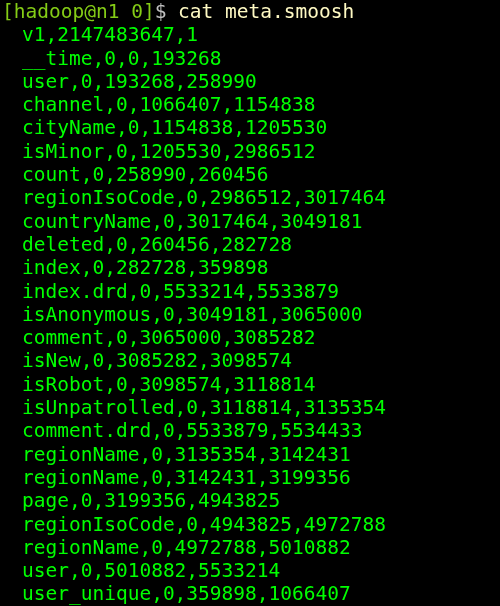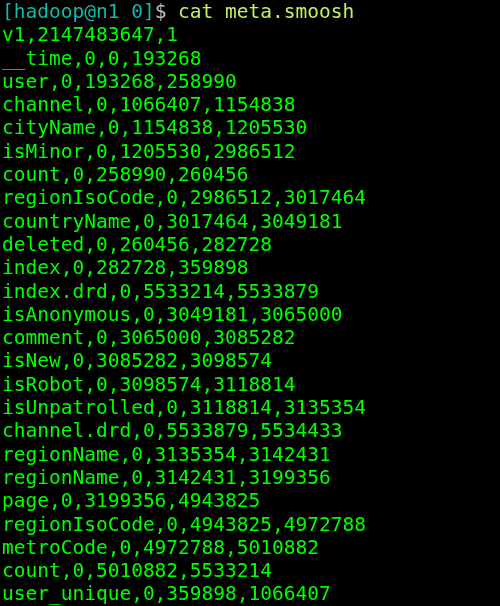--- a/index.html
+++ b/index.html
@@ -13,24 +13,24 @@
   .terminal {
     font-family: "DejaVu Sans Mono", "Liberation Mono", "Consolas", monospace;
     font-size: 19.5px;
     line-height: 23.3px;
     letter-spacing: 0px;
     white-space: pre;
     padding: 0 2px;
     color: #00ff00;
     background: #000;
   }
-  .prompt-user { color: #14b8a6; }
+  .prompt-user { color: #84cc16; }
   .prompt-symbol { color: #c0c0c0; }
-  .cmd { color: #bef264; }
-  .output { color: #00ff00; }
+  .cmd { color: #fef9c3; }
+  .output { color: #00ff00; margin-left: 20px; }
 </style>
 </head>
 <body>
 
 <div class="terminal"><span class="prompt-user">[hadoop@n1 0]</span><span class="prompt-symbol">$ </span><span class="cmd">cat meta.smoosh</span>
 <span class="output">v1,2147483647,1</span>
 <span class="output">__time,0,0,193268</span>
 <span class="output">user,0,193268,258990</span>
 <span class="output">channel,0,1066407,1154838</span>
 <span class="output">cityName,0,1154838,1205530</span>
@@ -39,21 +39,21 @@
 <span class="output">regionIsoCode,0,2986512,3017464</span>
 <span class="output">countryName,0,3017464,3049181</span>
 <span class="output">deleted,0,260456,282728</span>
 <span class="output">index,0,282728,359898</span>
 <span class="output">index.drd,0,5533214,5533879</span>
 <span class="output">isAnonymous,0,3049181,3065000</span>
 <span class="output">comment,0,3065000,3085282</span>
 <span class="output">isNew,0,3085282,3098574</span>
 <span class="output">isRobot,0,3098574,3118814</span>
 <span class="output">isUnpatrolled,0,3118814,3135354</span>
-<span class="output">channel.drd,0,5533879,5534433</span>
+<span class="output">comment.drd,0,5533879,5534433</span>
 <span class="output">regionName,0,3135354,3142431</span>
 <span class="output">regionName,0,3142431,3199356</span>
 <span class="output">page,0,3199356,4943825</span>
 <span class="output">regionIsoCode,0,4943825,4972788</span>
-<span class="output">metroCode,0,4972788,5010882</span>
-<span class="output">count,0,5010882,5533214</span>
+<span class="output">regionName,0,4972788,5010882</span>
+<span class="output">user,0,5010882,5533214</span>
 <span class="output">user_unique,0,359898,1066407</span>
 </div>
 
 </body></html>

